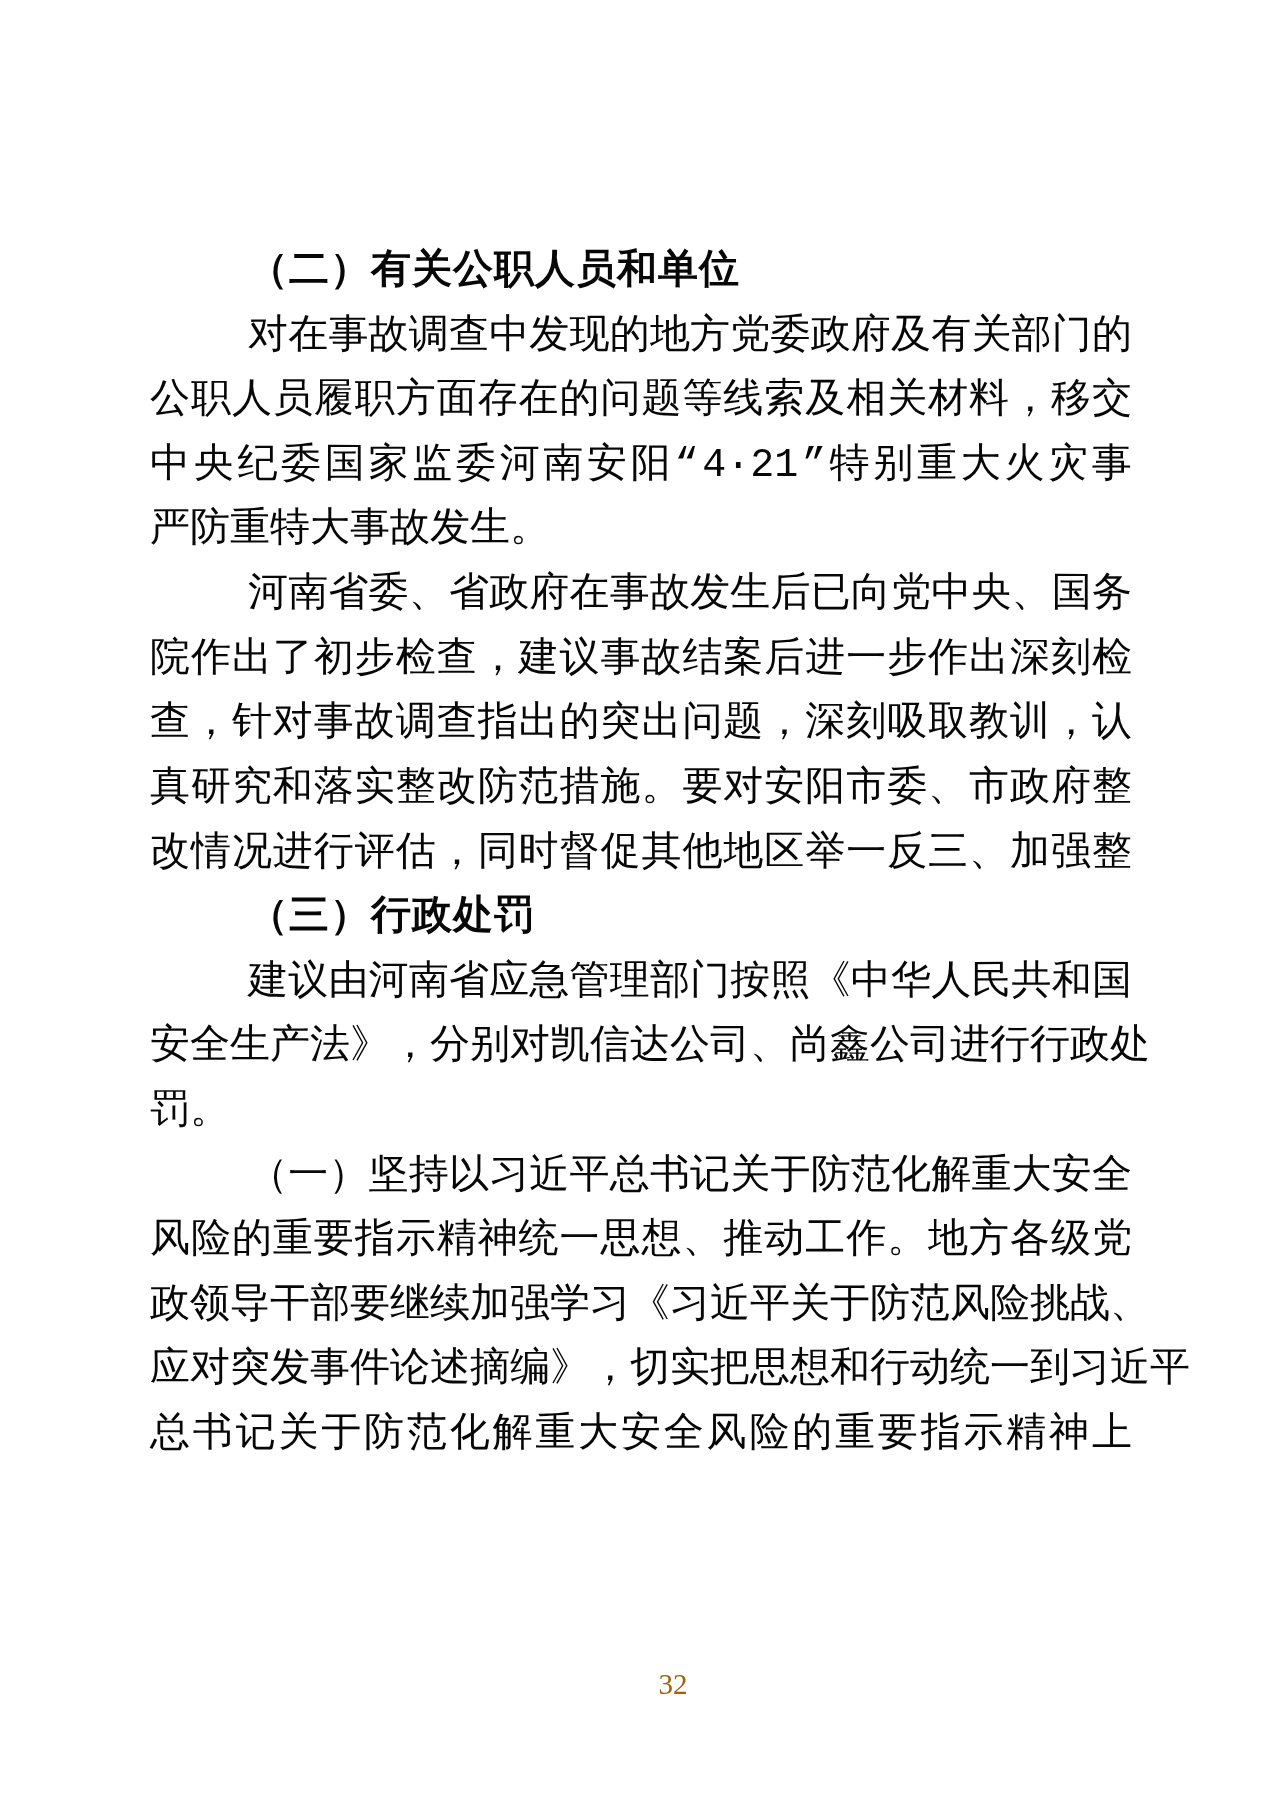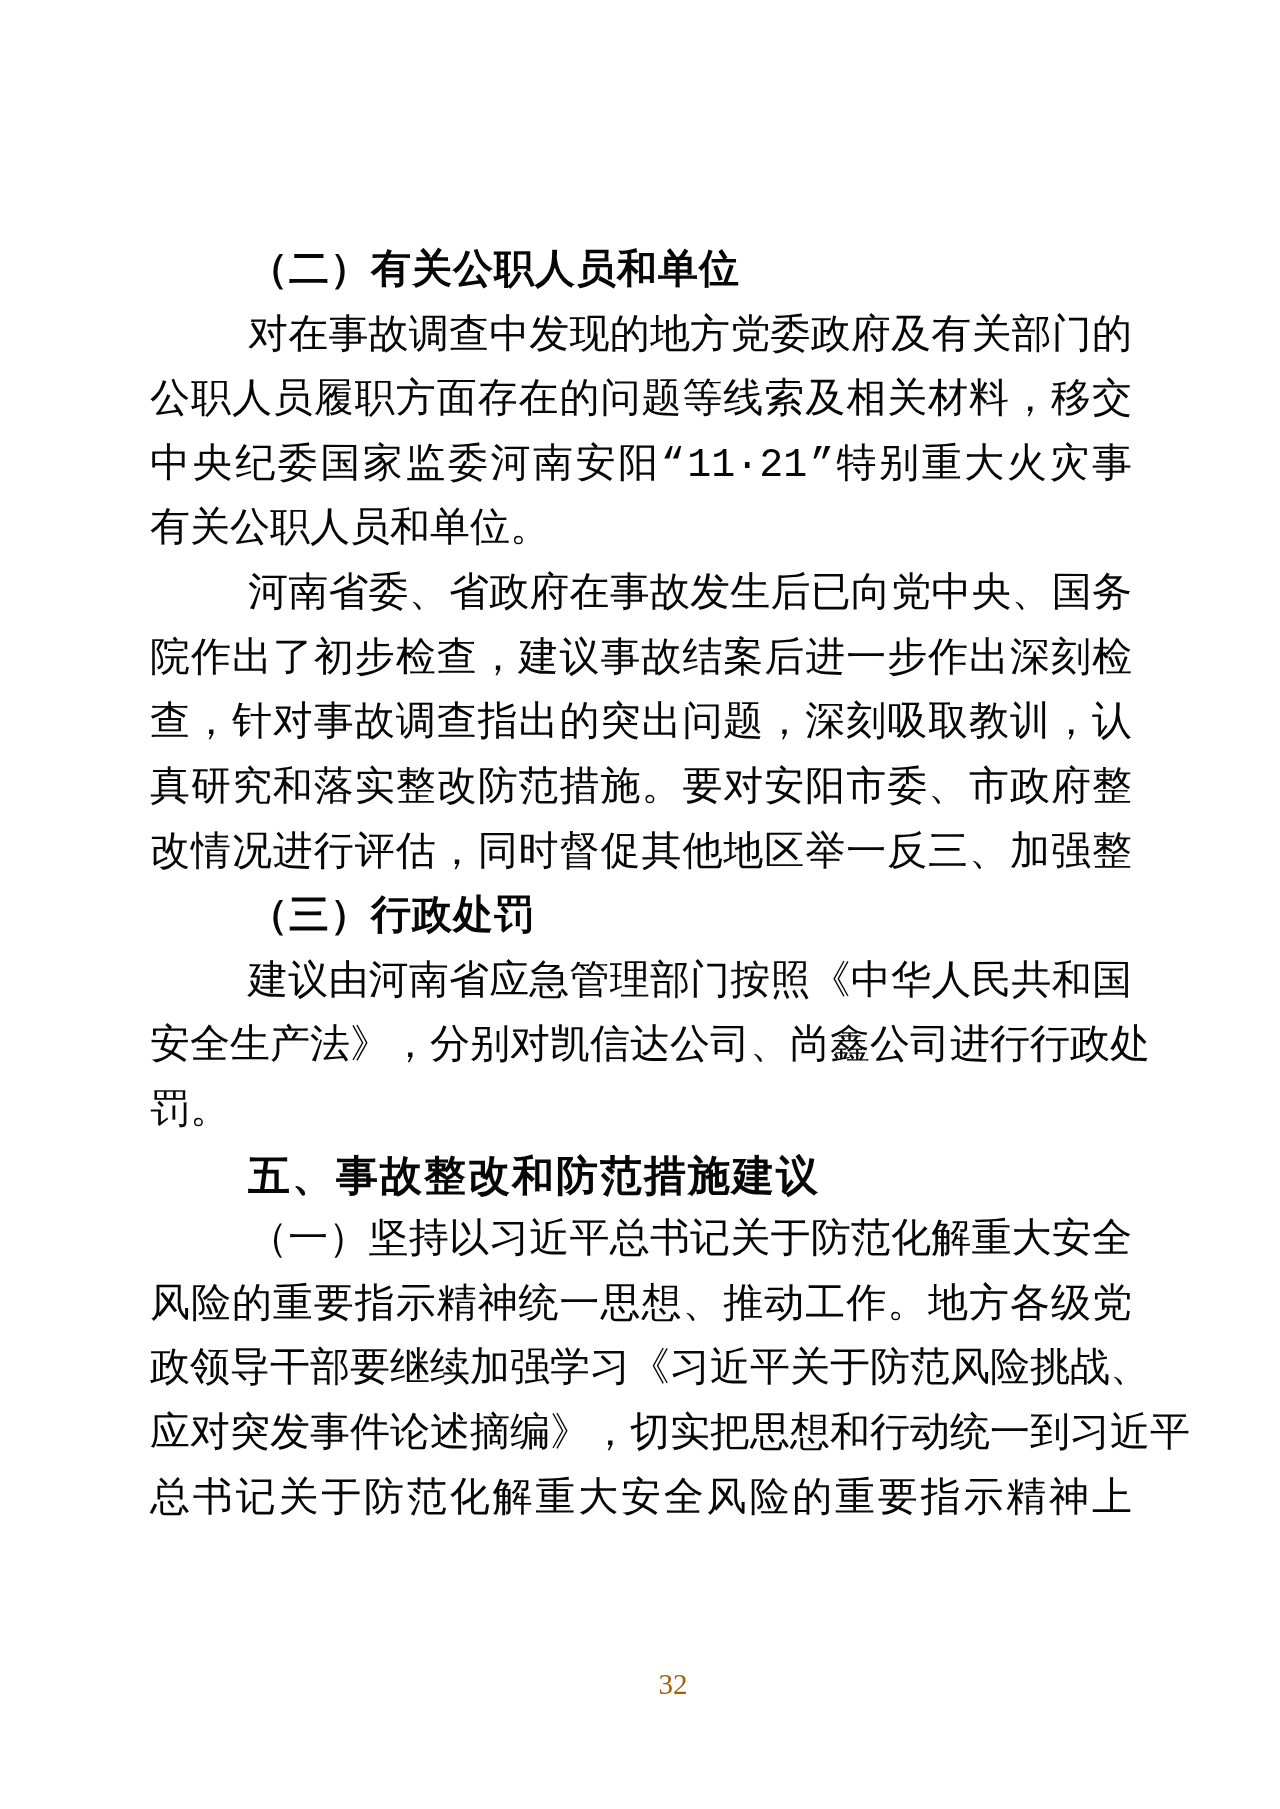--- a/index.html
+++ b/index.html
@@ -130,31 +130,31 @@
         <span>委</span>
         <span>国</span>
         <span>家</span>
         <span>监</span>
         <span>委</span>
         <span>河</span>
         <span>南</span>
         <span>安</span>
         <span>阳</span>
         <span>“</span>
-        <span>11·21</span>
+        <span>4·21</span>
         <span>”</span>
         <span>特</span>
         <span>别</span>
         <span>重</span>
         <span>大</span>
         <span>火</span>
         <span>灾</span>
         <span>事</span>
       </div>
-      <div class="line body">有关公职人员和单位。</div>
+      <div class="line body">严防重特大事故发生。</div>
       <div class="line body indent justify">
         <span>河</span>
         <span>南</span>
         <span>省</span>
         <span>委</span>
         <span>、</span>
         <span>省</span>
         <span>政</span>
         <span>府</span>
         <span>在</span>
@@ -322,21 +322,20 @@
         <span>鑫</span>
         <span>公</span>
         <span>司</span>
         <span>进</span>
         <span>行</span>
         <span>行</span>
         <span>政</span>
         <span>处</span>
       </div>
       <div class="line body">罚。</div>
-      <div class="line heading-bold indent">五、事故整改和防范措施建议</div>
       <div class="line body indent justify">
         <span>（</span>
         <span>一</span>
         <span>）</span>
         <span>坚</span>
         <span>持</span>
         <span>以</span>
         <span>习</span>
         <span>近</span>
         <span>平</span>

